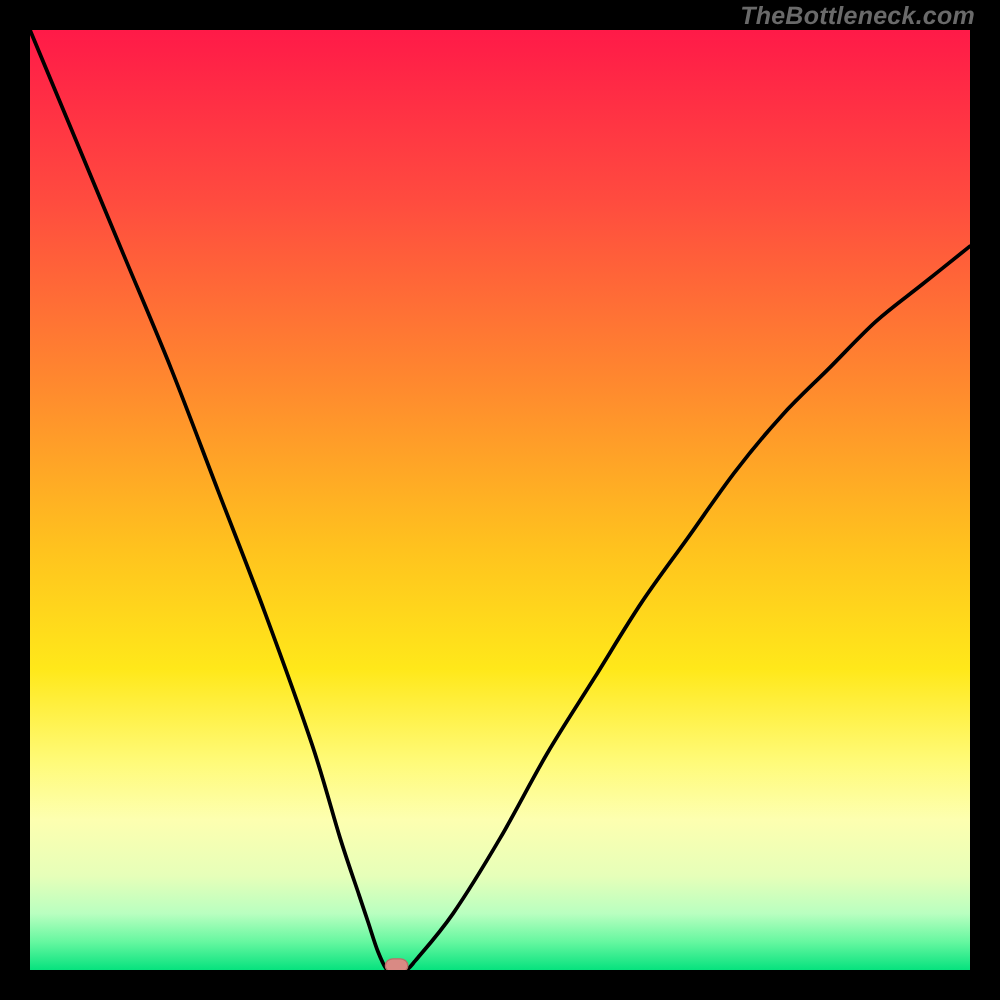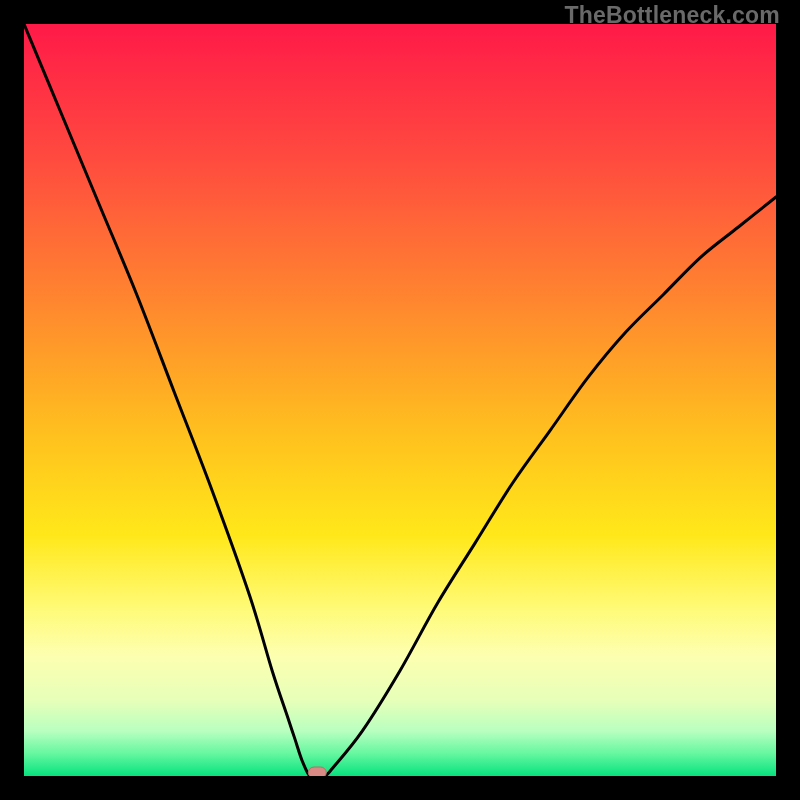--- a/index.html
+++ b/index.html
@@ -34,24 +34,25 @@
   .plot-svg {
     position: absolute;
     left: 0; top: 0;
     width: 100%; height: 100%;
   }
   .watermark {
     position: absolute;
     top: 2px;
     right: 20px;
     font-family: Arial, Helvetica, sans-serif;
-    font-size: 23px;
+    font-size: 20px;
     font-weight: 600;
     color: #6a6a6a;
     letter-spacing: 0.2px;
+    font-style: italic;
   }
 </style>
 </head>
 <body>
 
 <div class="stage">
 
   <div class="plot-area">
     <svg class="plot-svg" viewBox="0 0 752 752" preserveAspectRatio="none">
       <path fill="none" stroke="#000000" stroke-width="3" stroke-linecap="round" d="M 0 0 C 6.266666666666667 15.040000000000001, 25.06666666666667 60.16000000000001, 37.6 90.24000000000001 C 50.13333333333333 120.32000000000001, 62.66666666666667 150.40000000000003, 75.2 180.48000000000002 C 87.73333333333333 210.56, 100.26666666666667 239.38666666666663, 112.8 270.71999999999997 C 125.33333333333333 302.0533333333333, 137.86666666666667 335.8933333333333, 150.4 368.48 C 162.93333333333334 401.0666666666667, 175.46666666666667 432.40000000000003, 188 466.24 C 200.53333333333333 500.08, 215.57333333333332 541.4399999999999, 225.6 571.52 C 235.62666666666667 601.6, 241.89333333333337 626.6666666666667, 248.16000000000003 646.72 C 254.42666666666668 666.7733333333333, 259.44 680.5600000000001, 263.2 691.84 C 266.96 703.12, 268.2133333333333 706.88, 270.71999999999997 714.4 C 273.22666666666663 721.92, 275.73333333333335 730.6933333333334, 278.24 736.96 C 280.74666666666667 743.2266666666667, 283.25333333333333 749.4933333333333, 285.76 752 C 288.26666666666665 754.5066666666667, 290.77333333333337 752, 293.28000000000003 752 C 295.7866666666667 752, 298.29333333333335 753.2533333333333, 300.8 752 C 303.3066666666667 750.7466666666667, 302.05333333333334 752, 308.32 744.48 C 314.58666666666664 736.96, 327.12 723.1733333333333, 338.40000000000003 706.88 C 349.68000000000006 690.5866666666667, 363.4666666666667 668.0266666666666, 376 646.72 C 388.5333333333333 625.4133333333334, 401.0666666666667 600.3466666666666, 413.6 579.04 C 426.1333333333333 557.7333333333333, 438.66666666666663 538.9333333333333, 451.2 518.88 C 463.73333333333335 498.82666666666665, 476.26666666666665 477.52, 488.8 458.71999999999997 C 501.33333333333337 439.91999999999996, 513.8666666666667 423.62666666666667, 526.4 406.08 C 538.9333333333333 388.5333333333333, 551.4666666666667 369.73333333333335, 564 353.44 C 576.5333333333333 337.14666666666665, 589.0666666666667 322.10666666666674, 601.6 308.32000000000005 C 614.1333333333333 294.53333333333336, 626.6666666666666 283.25333333333333, 639.1999999999999 270.71999999999997 C 651.7333333333332 258.1866666666666, 664.2666666666668 244.4, 676.8000000000001 233.12 C 689.3333333333334 221.84, 701.8666666666667 213.06666666666663, 714.4 203.03999999999996 C 726.9333333333333 193.0133333333333, 745.7333333333333 177.97333333333336, 752 172.96000000000004"></path>

